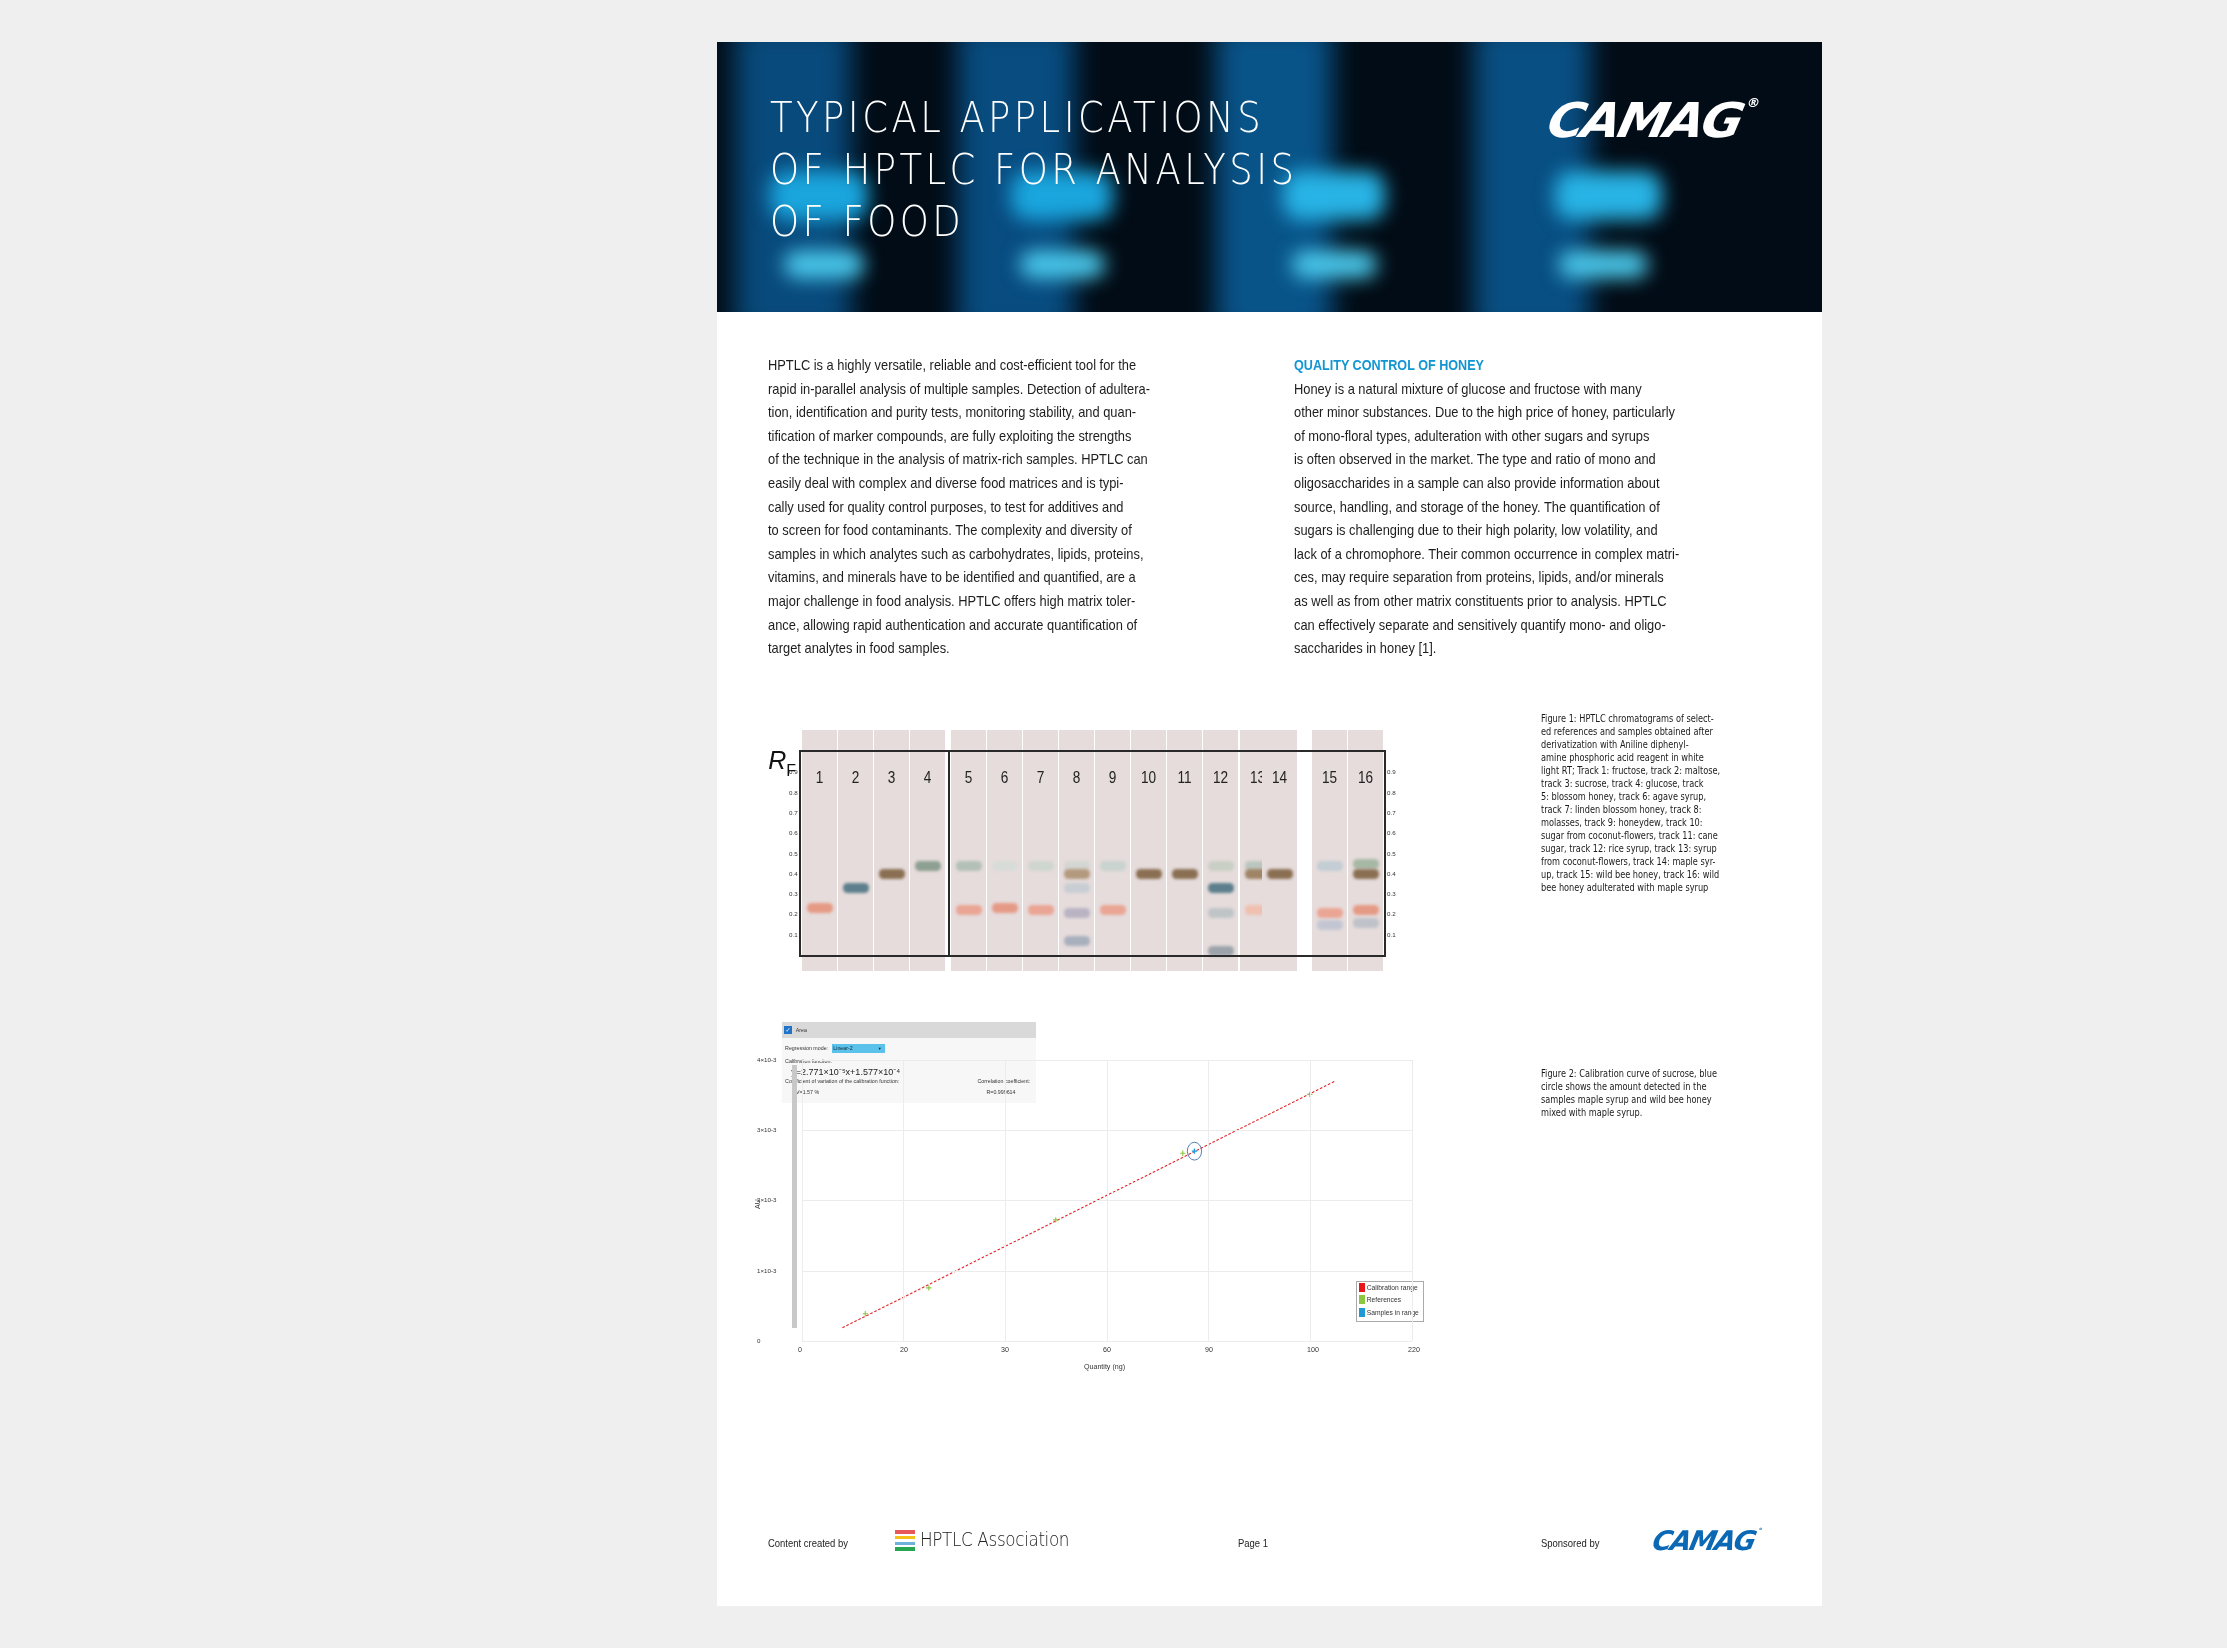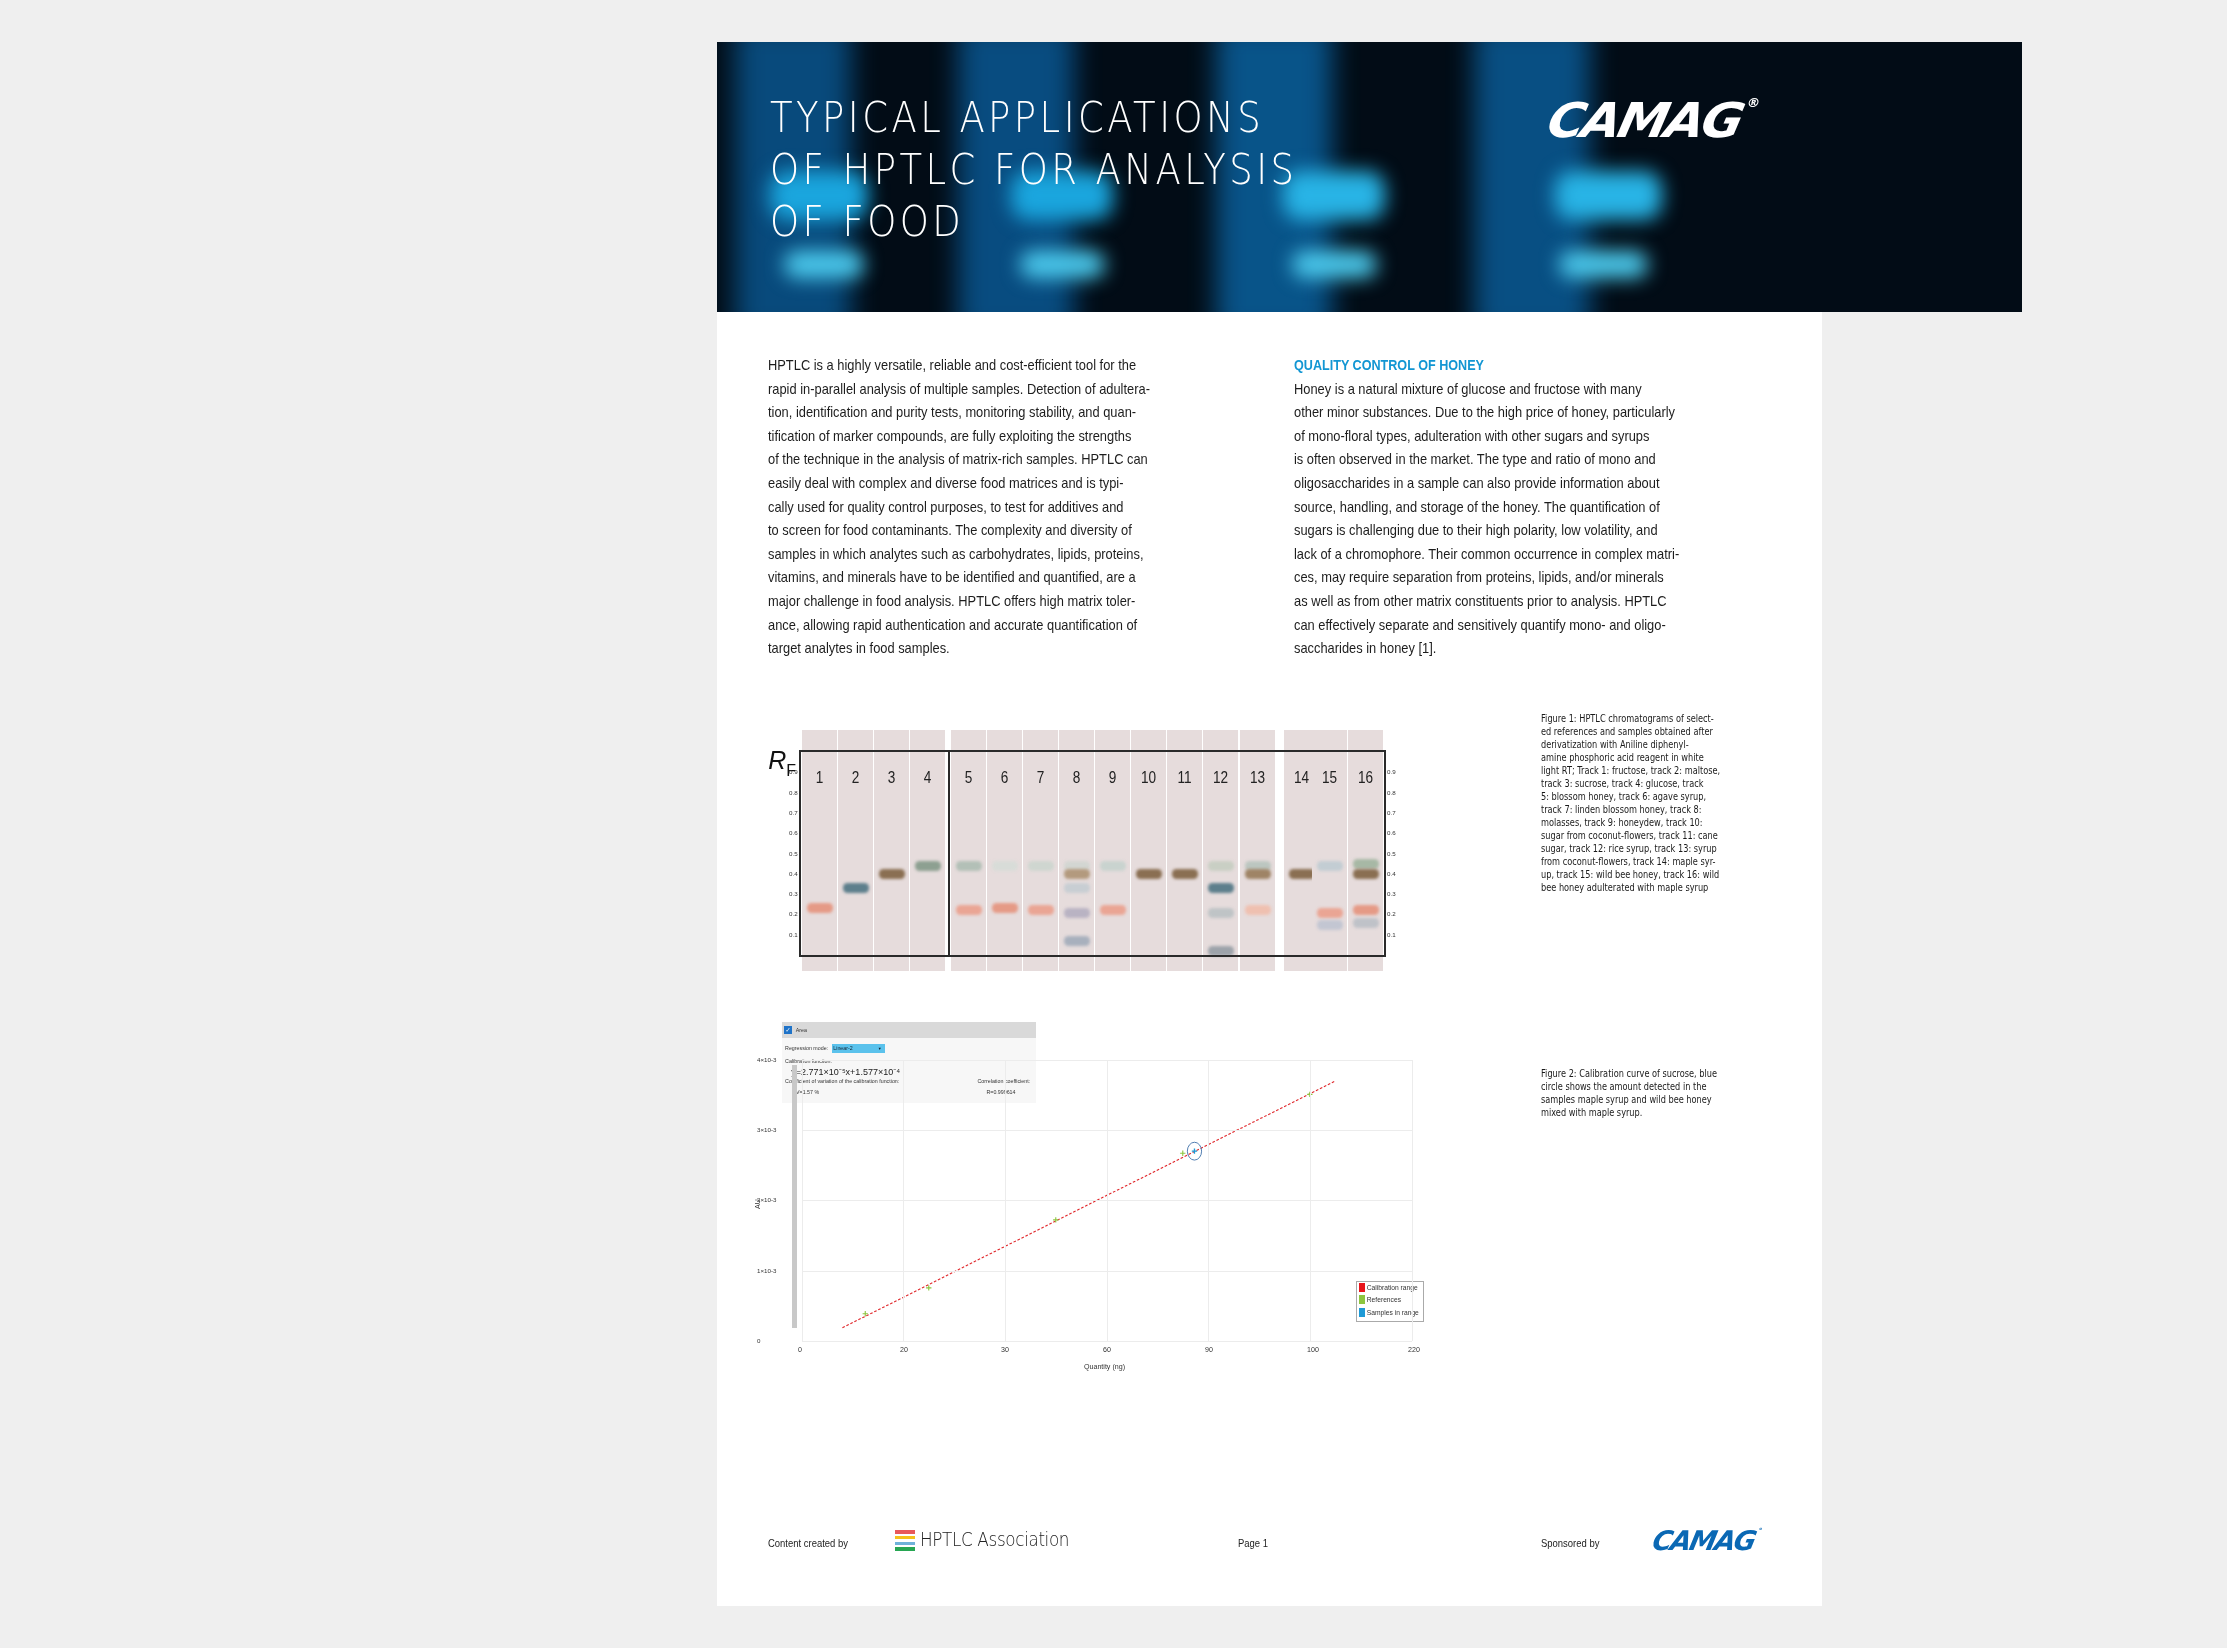--- a/index.html
+++ b/index.html
@@ -1,19 +1,19 @@
 <!DOCTYPE html>
 <html style="font-size:7.1px"><head>
 <meta charset="utf-8">
 <style>
   html,body{margin:0;padding:0;}
   body{width:2539px;height:1648px;background:#efefef;position:relative;overflow:hidden;font-family:"Liberation Sans",sans-serif;color:#1a1a1a;}
   .page{position:absolute;left:717px;top:42px;width:1105px;height:1564px;background:#ffffff;}
   
-  .banner{position:absolute;left:0;top:0;width:1305px;height:270px;overflow:hidden;
+  .banner{position:absolute;left:0;top:0;width:1105px;height:270px;overflow:hidden;
     background:#020c16;}
   .banner .glow{position:absolute;border-radius:18px;filter:blur(9.8px);}
   .banner .col{position:absolute;top:-18px;height:312px;width:116px;filter:blur(13.4px);opacity:.75;}
   .title{position:absolute;left:53px;top:49px;color:#fff;font-family:"DejaVu Sans",sans-serif;font-weight:300;
     font-size:43px;line-height:52px;letter-spacing:4px;font-stretch:condensed;transform:scaleX(.86);transform-origin:left top;}
   .title div{white-space:nowrap;}
   .logo-head{position:absolute;left:838px;top:50px;color:#fff;font-family:"DejaVu Sans",sans-serif;font-weight:bold;font-style:italic;
     font-size:48px;letter-spacing:-2.7px;transform:scaleX(1.05) skewX(-12deg);transform-origin:left top;}
   .logo-head sup,.logo-foot sup{font-size:12.5px;font-style:normal;vertical-align:top;position:relative;top:2.7px;left:1.8px;letter-spacing:0;}
   
@@ -173,21 +173,21 @@
         <div class="band" style="left: 4.5px; width: 26px; top: 153px; background: rgb(93, 127, 140);"></div>
         <div class="band" style="left: 4.5px; width: 26px; top: 178px; background: rgb(191, 196, 198);"></div>
         <div class="band" style="left: 4.5px; width: 26px; top: 216px; background: rgb(157, 163, 170);"></div>
       </div>
       <div class="lane" style="left: 478px; width: 35px;">
         <div class="lane-num">13</div>
         <div class="band" style="left: 4.5px; width: 26px; top: 131px; background: rgb(188, 198, 192);"></div>
         <div class="band" style="left: 4.5px; width: 26px; top: 139px; background: rgb(159, 132, 102);"></div>
         <div class="band" style="left: 4.5px; width: 26px; top: 175px; background: rgb(239, 192, 176);"></div>
       </div>
-      <div class="lane" style="left: 522px; width: 35px;">
+      <div class="lane" style="left: 500px; width: 35px;">
         <div class="lane-num">14</div>
         <div class="band" style="left: 4.5px; width: 26px; top: 139px; background: rgb(138, 111, 82);"></div>
       </div>
       <div class="lane" style="left: 550px; width: 35px;">
         <div class="lane-num">15</div>
         <div class="band" style="left: 4.5px; width: 26px; top: 131px; background: rgb(195, 205, 211);"></div>
         <div class="band" style="left: 4.5px; width: 26px; top: 178px; background: rgb(234, 165, 148);"></div>
         <div class="band" style="left: 4.5px; width: 26px; top: 190px; background: rgb(195, 198, 210);"></div>
       </div>
       <div class="lane" style="left: 586px; width: 35px;">

